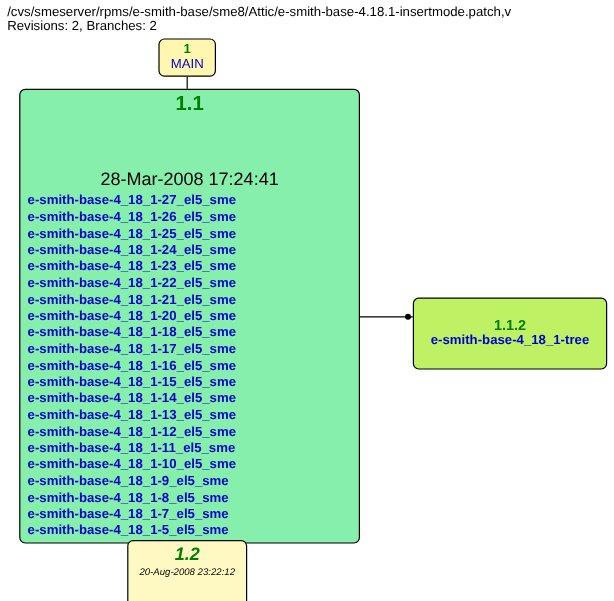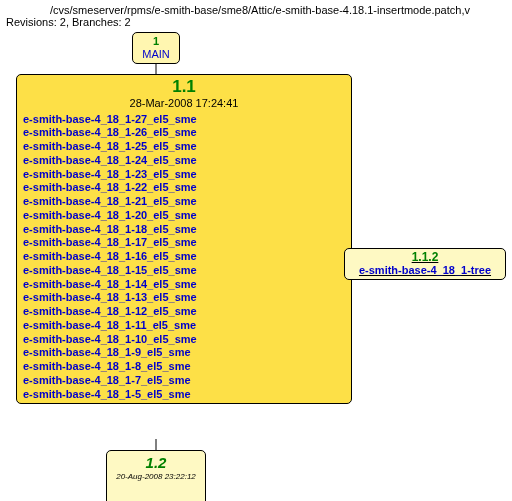--- a/index.html
+++ b/index.html
@@ -13,21 +13,20 @@
     position: relative;
     overflow: hidden;
   }
   .header {
     padding: 4px 6px 2px 6px;
     font-size: 11px;
     color: #000;
   }
   .header .path {
     color: #000;
-    margin-left: 44px;
   }
   .header .revinfo {
     color: #000;
   }
   .canvas {
     position: relative;
     width: 512px;
     height: 470px;
   }
   svg.lines {
@@ -52,44 +51,43 @@
     top: 2px;
     width: 48px;
     height: 32px;
     background: #fff6b0;
   }
   .box-main .num { color: #008000; font-weight: bold; }
   .box-main .lbl { color: #0000cc; font-weight: normal; }
   .box-big {
     left: 16px;
     top: 44px;
-    width: 336px;
-    background: #fde047;
+    width: 284px;
+    background: #86efac;
   }
   .box-big .ver { color: #008000; font-weight: bold; font-size: 17px; display:block; }
-  .box-big .ts  { color: #000; font-size: 11px; display:block; margin-bottom: 2px; }
+  .box-big .ts  { color: #000; font-size: 15px; display:block; margin-bottom: 2px; margin-top: 44px; }
   .box-big .tag { color: #0000cc; font-weight: bold; font-size: 11px; display:block; line-height: 1.25; text-align: left; }
   .box-bottom {
     left: 106px;
     top: 420px;
     width: 100px;
     background: #fef9c3;
     padding: 3px 4px;
     font-style: italic;
   }
   .box-bottom .ver { color: #008000; font-weight: bold; font-size: 15px; display:block; }
   .box-bottom .ts  { color: #000; font-size: 8px; display:block; }
   .box-bottom .lbl { color: #0000cc; font-weight: bold; font-size: 11px; display:block;margin-top:28px; }
   .box-branch {
     left: 344px;
     top: 218px;
     width: 162px;
-    background: #fef9c3;
-    padding: 1px 4px;
-    text-decoration: underline;
+    background: #bef264;
+    padding: 15px 4px;
   }
   .box-branch .ver { color: #008000; font-weight: bold; font-size: 12px; display:block; }
   .box-branch .lbl { color: #0000cc; font-weight: bold; font-size: 11px; display:block; }
 </style>
 </head>
 <body>
 
 <div class="header">
   <div class="path">/cvs/smeserver/rpms/e-smith-base/sme8/Attic/e-smith-base-4.18.1-insertmode.patch,v</div>
   <div class="revinfo">Revisions: 2, Branches: 2</div>

